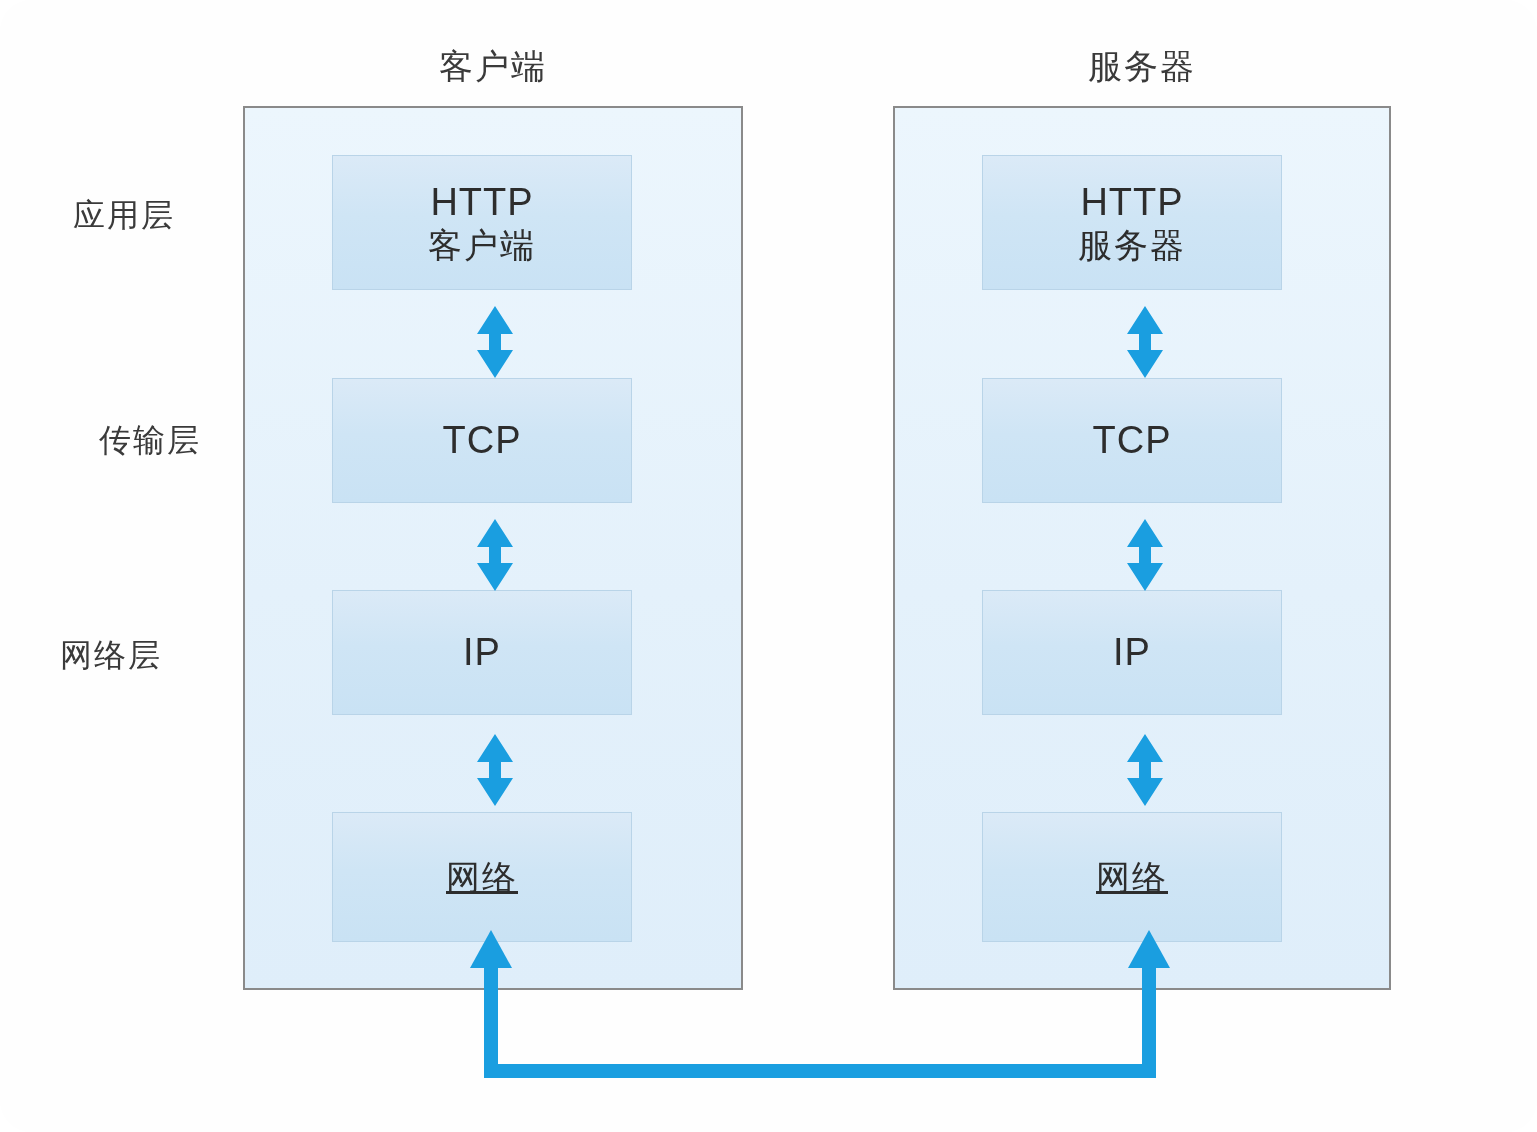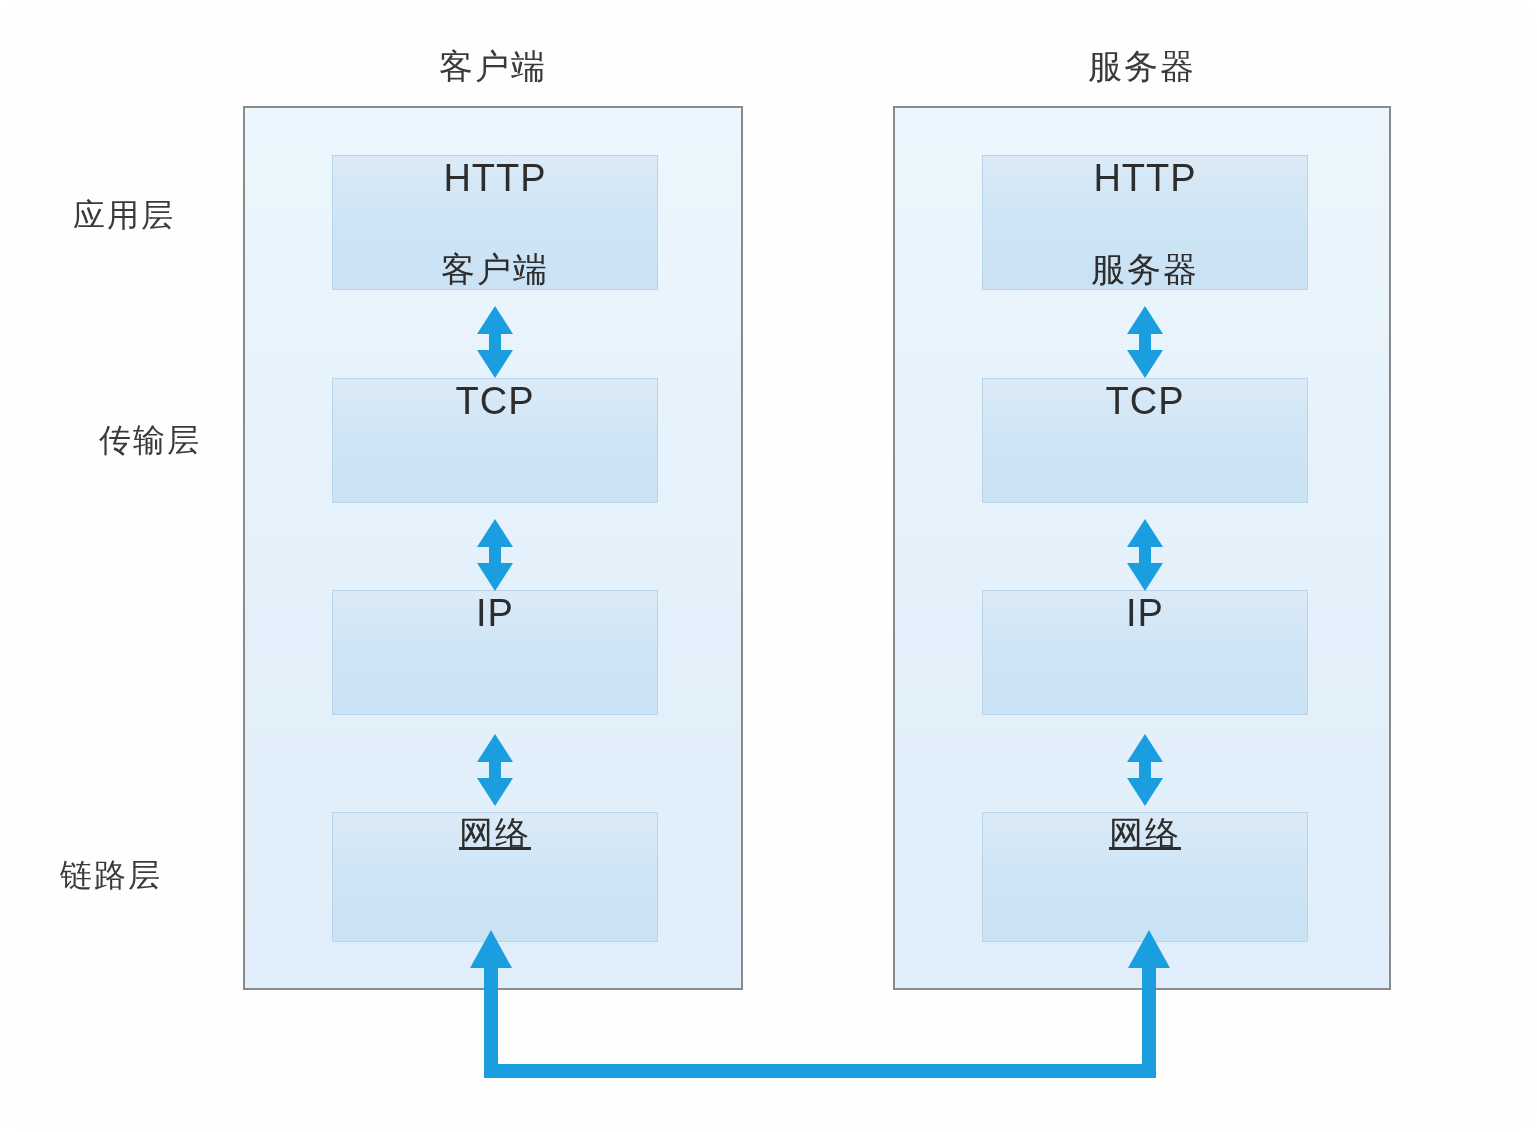--- a/index.html
+++ b/index.html
@@ -55,28 +55,28 @@
     background: linear-gradient(to bottom, #ecf6fd 0%, #e4f1fb 55%, #dfeefa 100%);
     border: 2px solid #8a8a8a;
     box-sizing: border-box;
   }
   #panel-client { left: 243px; width: 500px; }
   #panel-server { left: 893px; width: 498px; }
 
   
   .layer-box {
     position: absolute;
-    width: 326px;
+    width: 300px;
     background: linear-gradient(to bottom, #dbeaf7 0%, #cfe5f5 45%, #c9e2f4 100%);
     border: 1px solid #b9d4e8;
     box-sizing: border-box;
     display: flex;
     flex-direction: column;
     align-items: center;
-    justify-content: space-between;
+    justify-content: center;
     color: #2d2d2d;
   }
   .layer-box::after {
     
     content: "";
     position: absolute;
     left: 8px;
     top: 8px;
     right: -8px;
     bottom: -8px;
@@ -129,21 +129,21 @@
 </head>
 <body>
 
 <div id="stage">
 
   <div class="col-title" id="title-client">客户端</div>
   <div class="col-title" id="title-server">服务器</div>
 
   <div class="layer-label" id="layer-label-0">应用层</div>
   <div class="layer-label" id="layer-label-1">传输层</div>
-  <div class="layer-label" id="layer-label-3">链路层</div>
+  <div class="layer-label" id="layer-label-2">网络层</div>
 
   <div class="host-panel" id="panel-client"></div>
   <div class="host-panel" id="panel-server"></div>
 
   <div class="layer-box box-col-client box-row-0">
     <div class="line1">HTTP</div>
     <div class="line2">客户端</div>
   </div>
   <div class="layer-box box-col-client box-row-1">
     <div class="line1">TCP</div>

